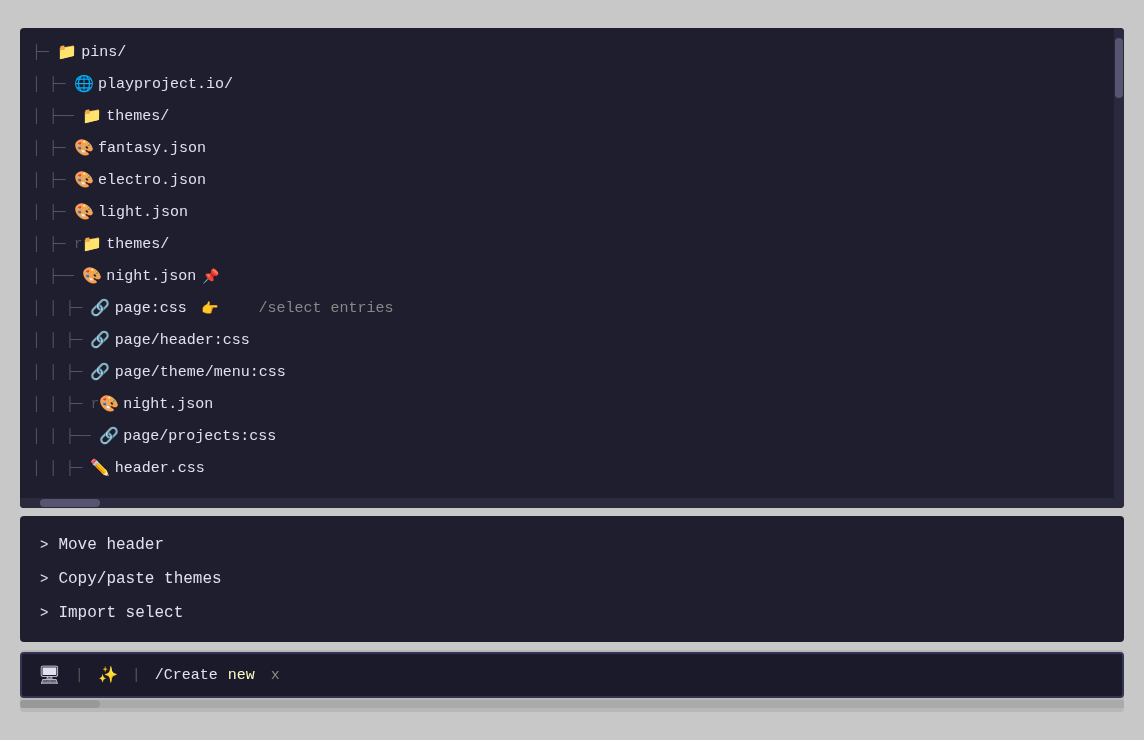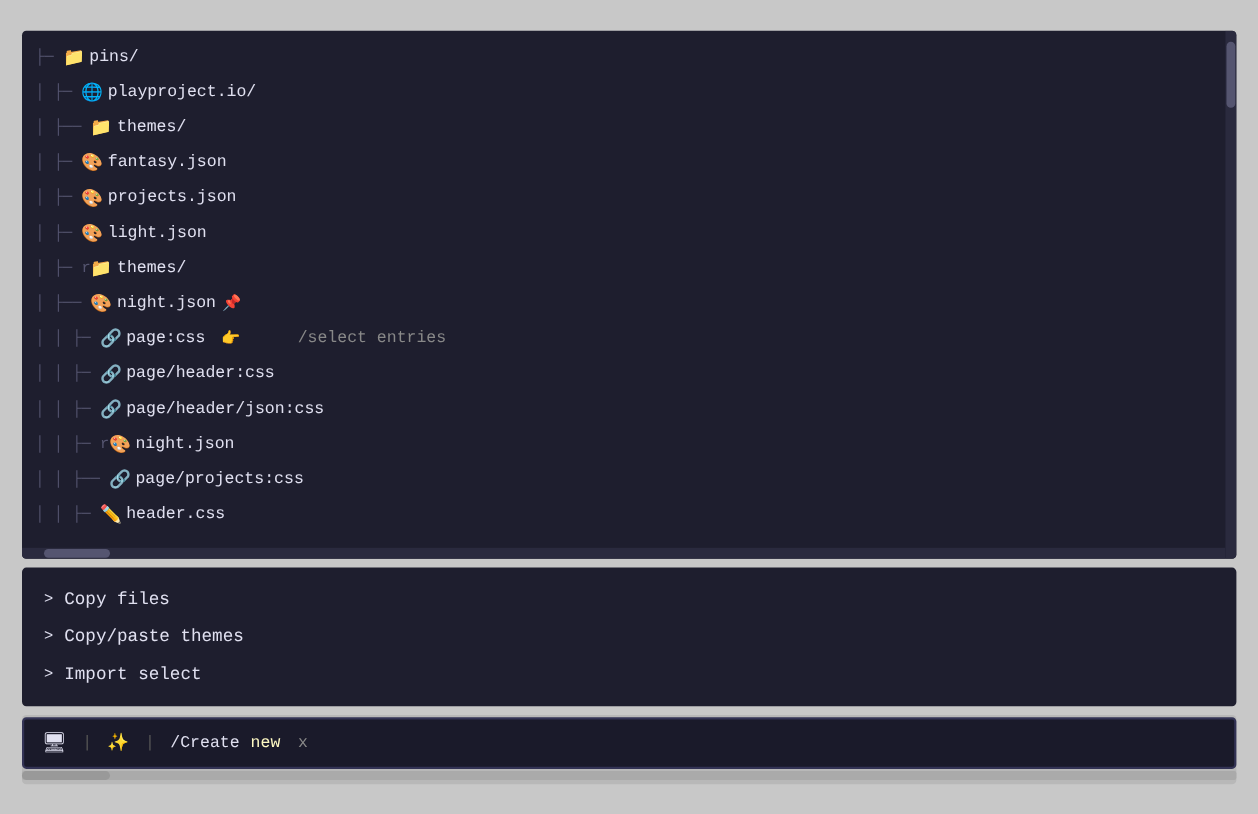--- a/index.html
+++ b/index.html
@@ -93,21 +93,21 @@
       margin-right: 4px;
       font-size: 16px;
     }
 
     .tree-line .filename {
       color: #e0e0f0;
     }
 
     .tree-line .comment {
       color: #888;
-      margin-left: 52px;
+      margin-left: 40px;
     }
 
     .tree-line .pin-emoji {
       margin-left: 6px;
       font-size: 14px;
     }
 
     .tree-line .hand-emoji {
       margin-left: 6px;
       font-size: 14px;
@@ -198,21 +198,21 @@
 
     <div class="tree-line">
       <span class="indent">│&nbsp;├─&nbsp;</span>
       <span class="icon">🎨</span>
       <span class="filename">fantasy.json</span>
     </div>
 
     <div class="tree-line">
       <span class="indent">│&nbsp;├─&nbsp;</span>
       <span class="icon">🎨</span>
-      <span class="filename">projects.json</span>
+      <span class="filename">electro.json</span>
     </div>
 
     <div class="tree-line">
       <span class="indent">│&nbsp;├─&nbsp;</span>
       <span class="icon">🎨</span>
       <span class="filename">light.json</span>
     </div>
 
     <div class="tree-line">
       <span class="indent">│&nbsp;├─&nbsp;r</span>
@@ -237,21 +237,21 @@
 
     <div class="tree-line">
       <span class="indent">│&nbsp;│&nbsp;├─&nbsp;</span>
       <span class="icon">🔗</span>
       <span class="filename">page/header:css</span>
     </div>
 
     <div class="tree-line">
       <span class="indent">│&nbsp;│&nbsp;├─&nbsp;</span>
       <span class="icon">🔗</span>
-      <span class="filename">page/header/json:css</span>
+      <span class="filename">page/theme/menu:css</span>
     </div>
 
     <div class="tree-line">
       <span class="indent">│&nbsp;│&nbsp;├─&nbsp;r</span>
       <span class="icon">🎨</span>
       <span class="filename">night.json</span>
     </div>
 
     <div class="tree-line">
       <span class="indent">│&nbsp;│&nbsp;├──&nbsp;</span>
@@ -272,21 +272,21 @@
   </div>
 
   <div class="scrollbar-bottom">
     <div class="scrollbar-thumb-bottom"></div>
   </div>
 </div>
 
 <div class="panel menu-panel">
   <div class="menu-item">
     <span class="arrow">&gt;</span>
-    <span>Copy files</span>
+    <span>Move header</span>
   </div>
   <div class="menu-item">
     <span class="arrow">&gt;</span>
     <span>Copy/paste themes</span>
   </div>
   <div class="menu-item">
     <span class="arrow">&gt;</span>
     <span>Import select</span>
   </div>
 </div>

